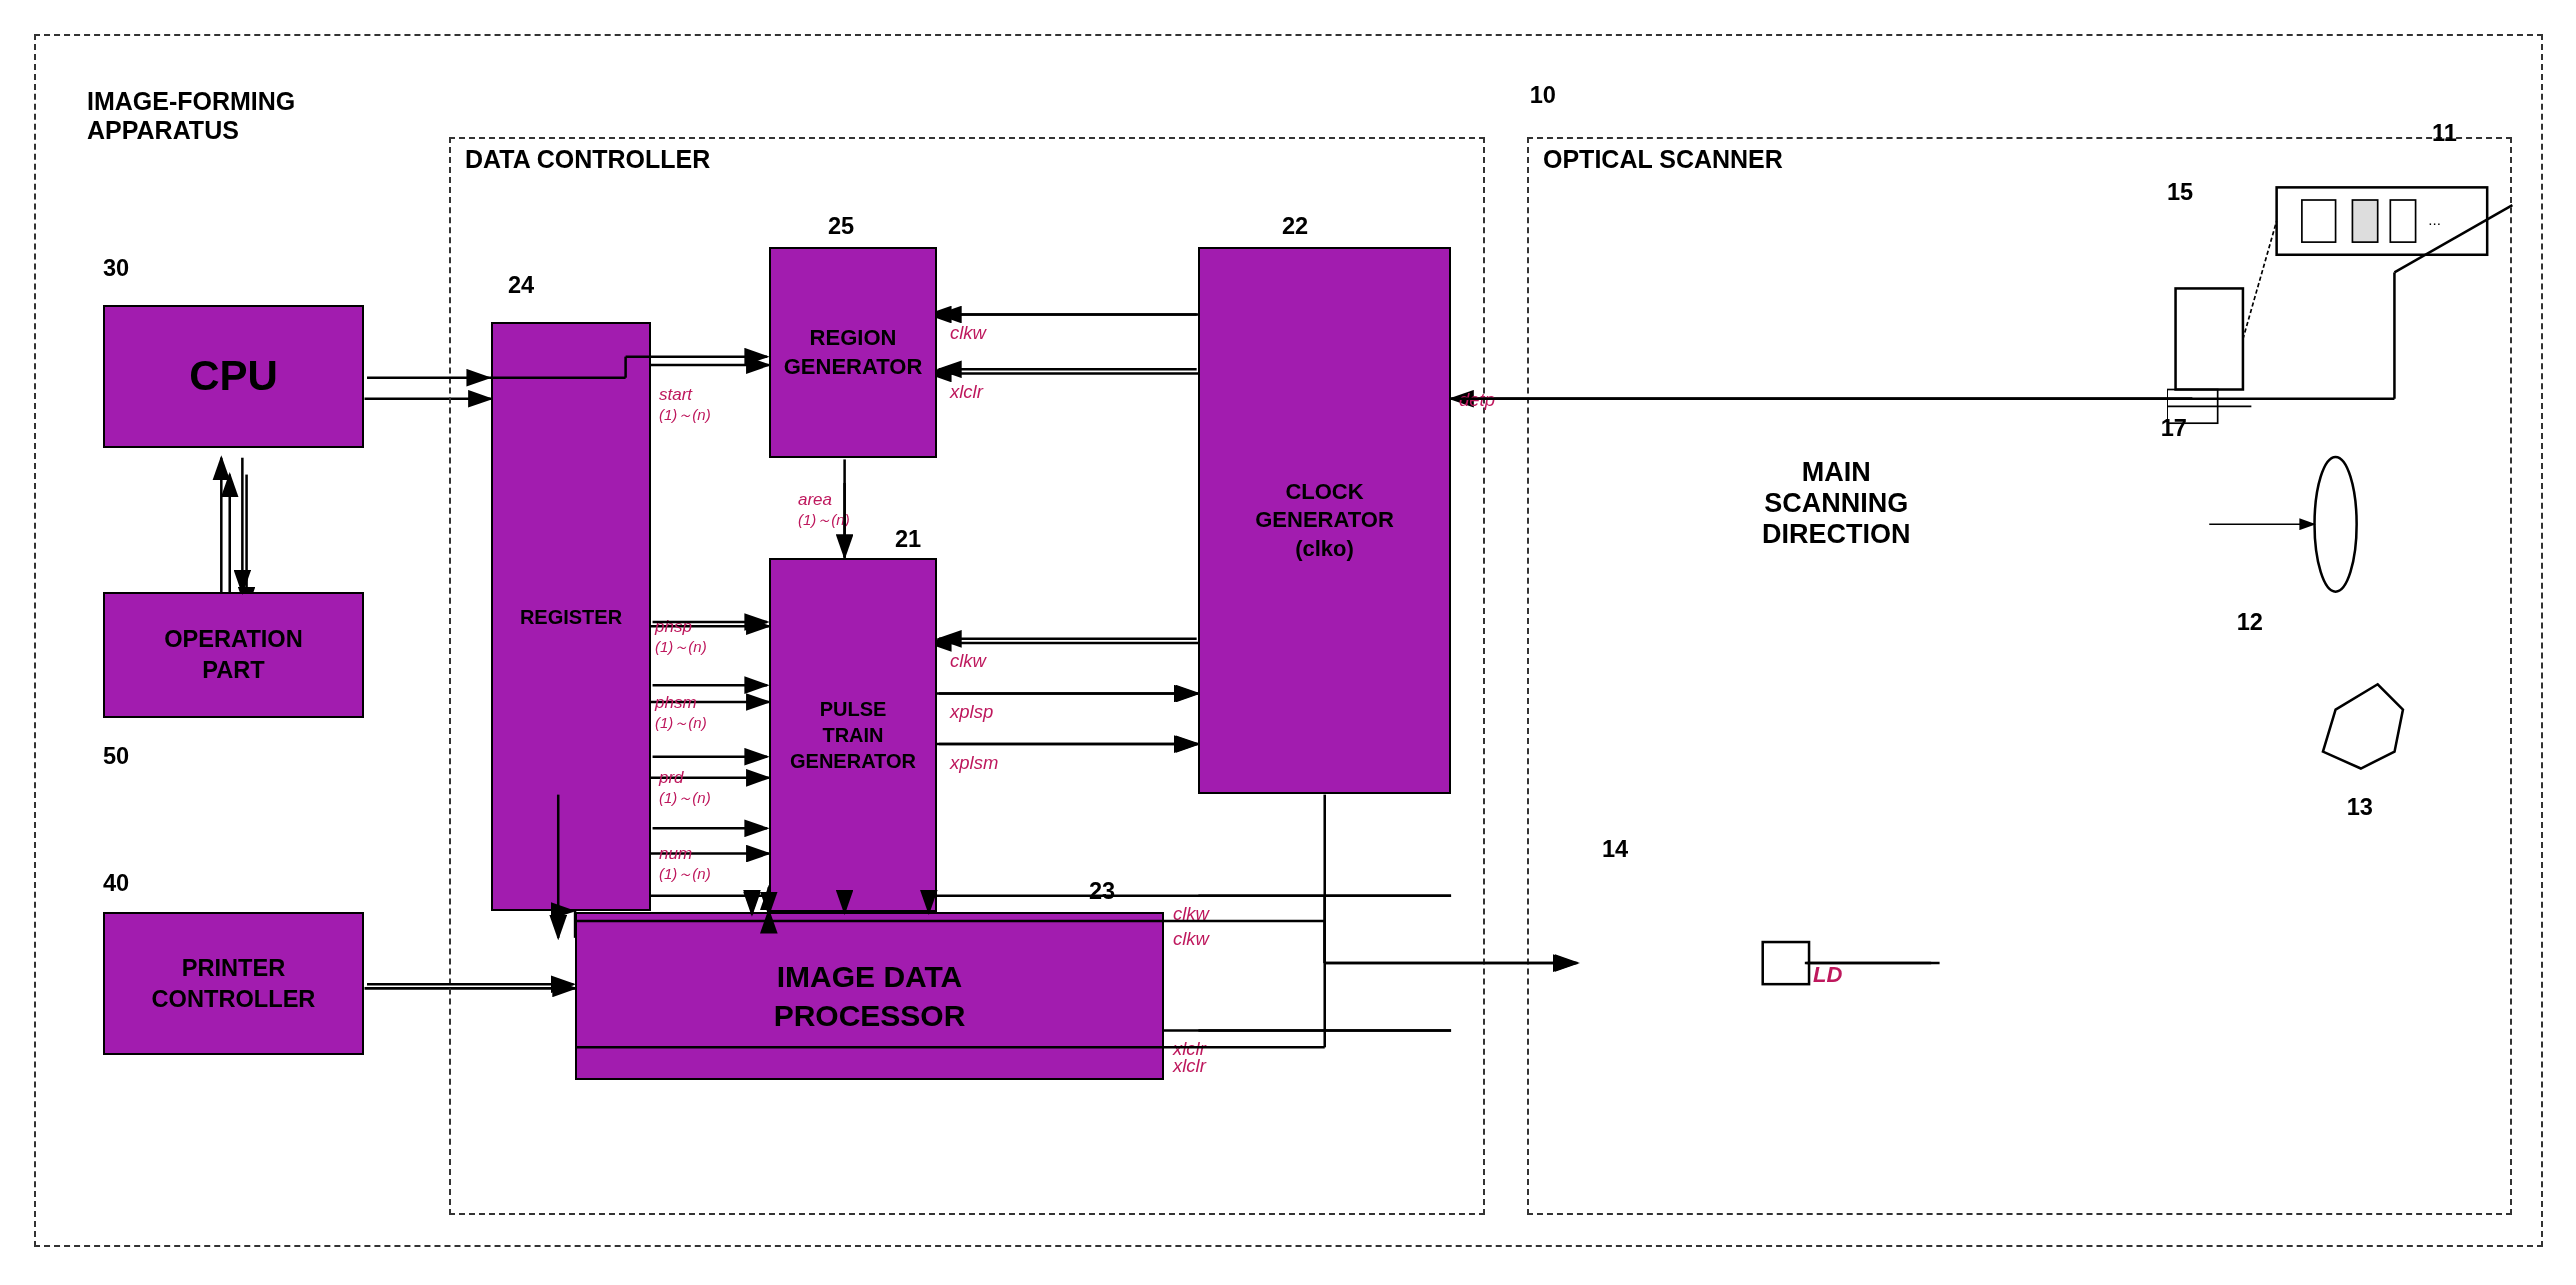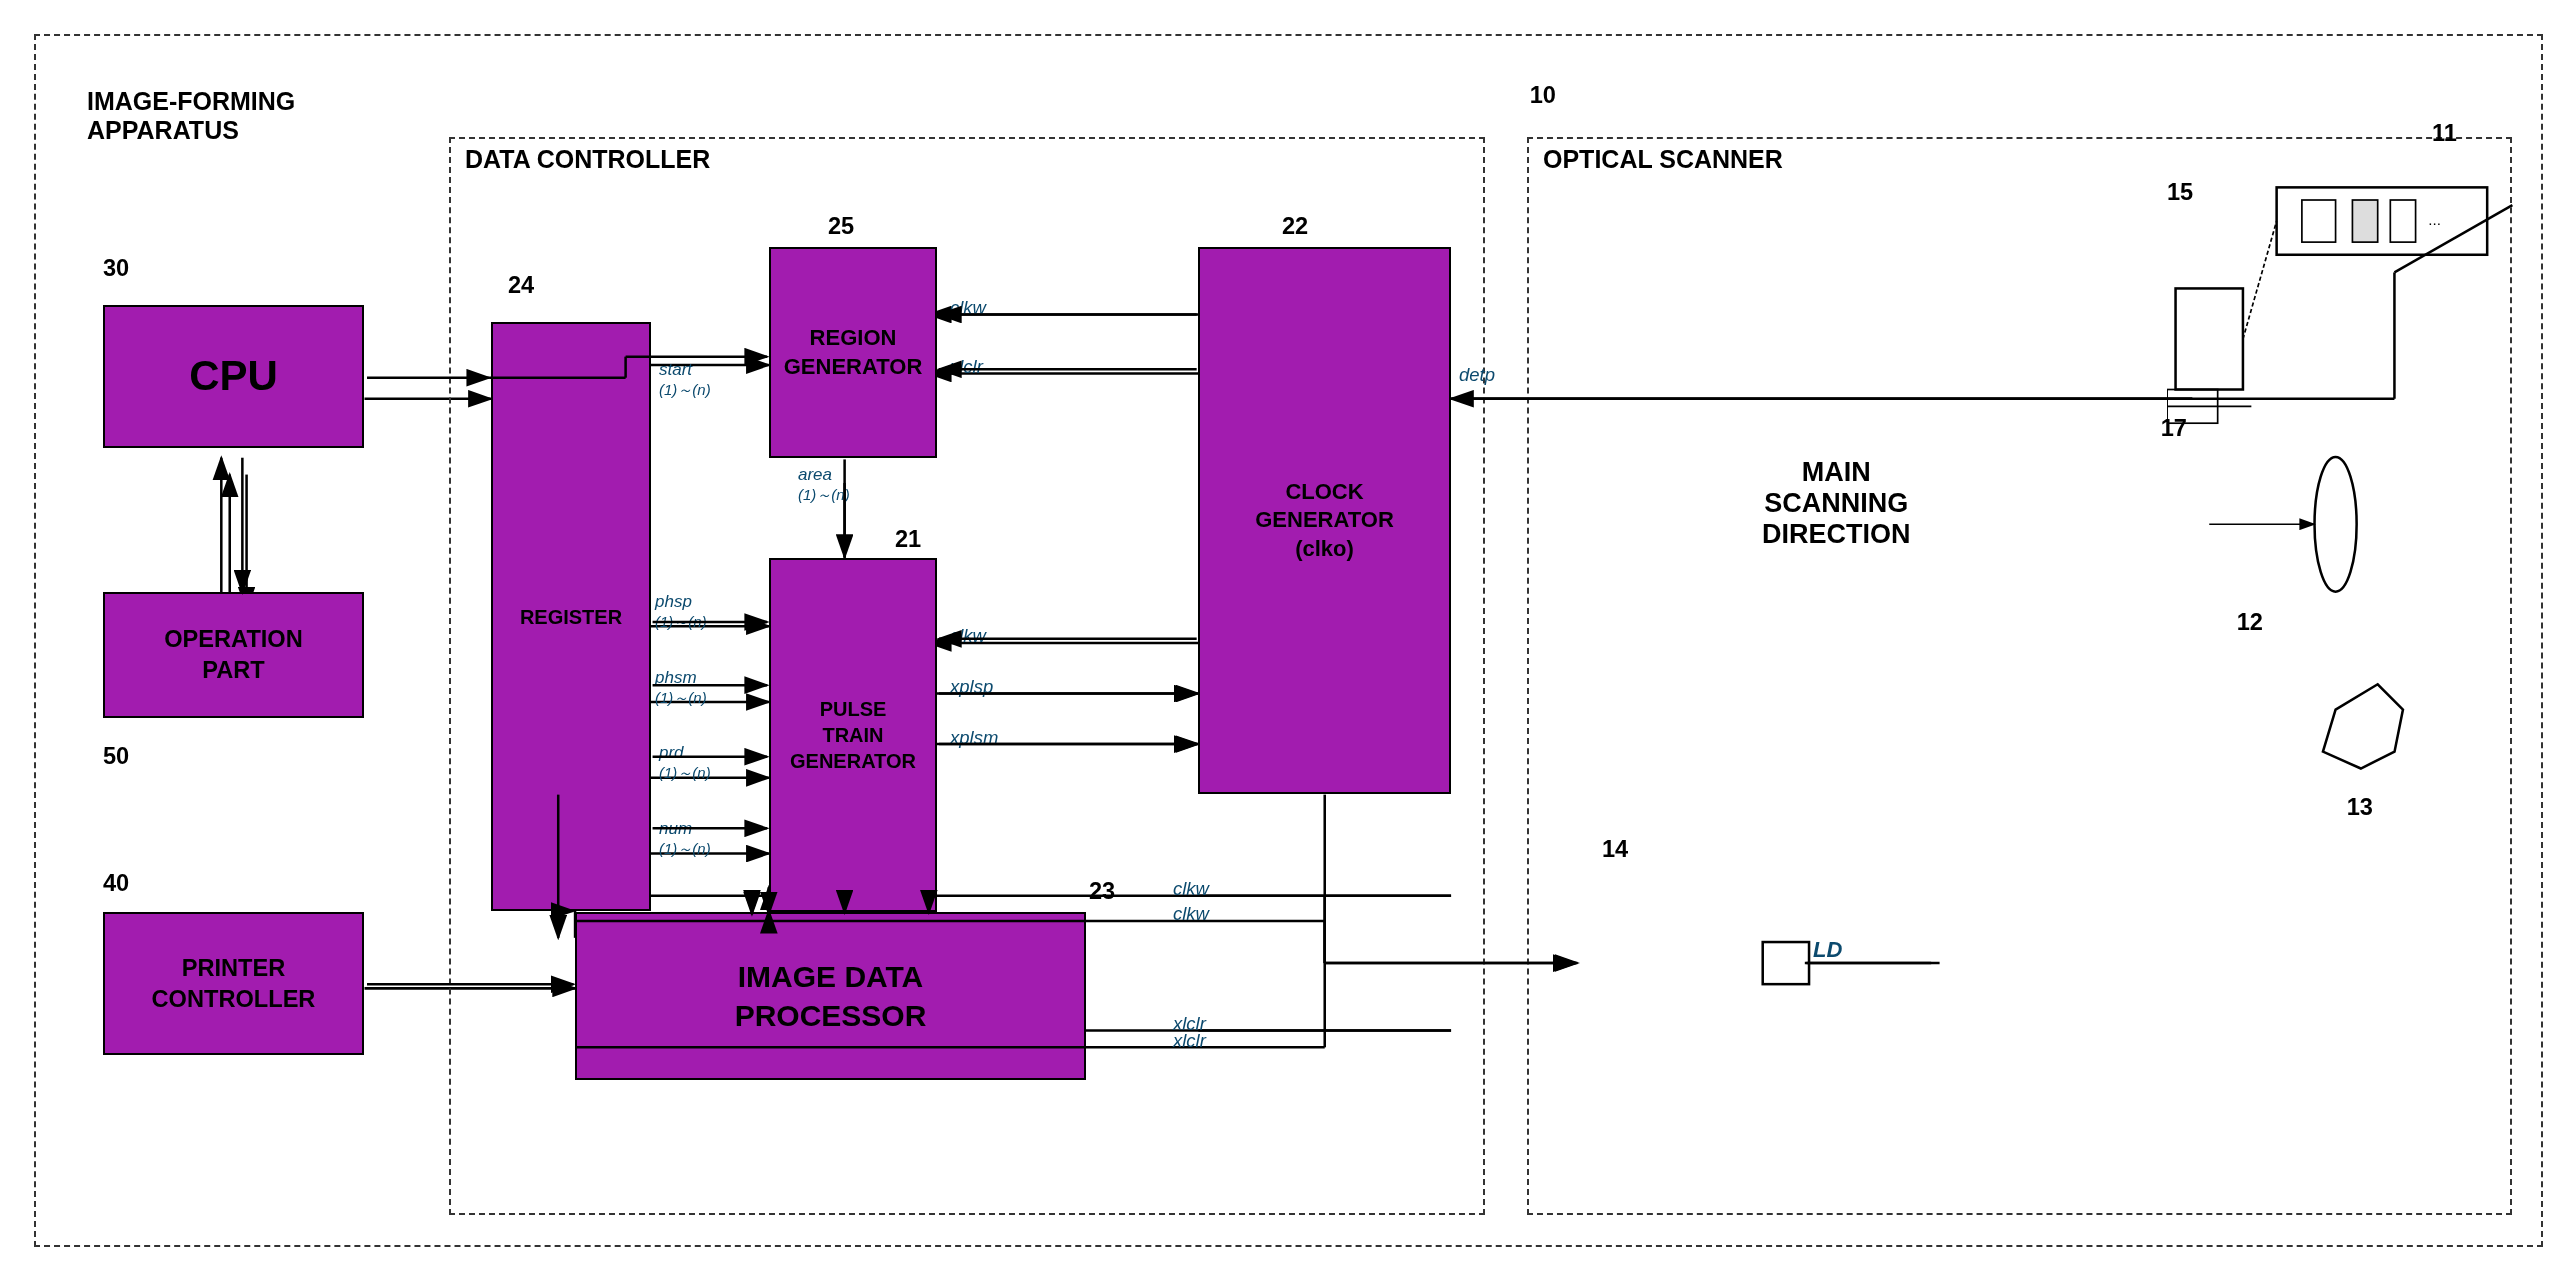--- a/index.html
+++ b/index.html
@@ -54,21 +54,22 @@
       font-size: 25px;
       font-weight: bold;
       color: #000;
     }
 
     
     .signal-label {
       position: absolute;
       font-size: 18.5px;
       font-style: italic;
-      color: #0c4a6e;
+      color: #be185d;
+      margin-top: 25px;
     }
 
     
     .arrows-svg {
       position: absolute;
       top: 0;
       left: 0;
       width: 100%;
       height: 100%;
       pointer-events: none;
@@ -196,21 +197,21 @@
 
   <div class="signal-label" style="top:589px; left:914px;">clkw</div>
   <div class="signal-label" style="top:640px; left:914px;">xplsp</div>
   <div class="signal-label" style="top:691px; left:914px;">xplsm</div>
 
   <div class="signal-label" style="top:261px; left:914px;">clkw</div>
   <div class="signal-label" style="top:320px; left:914px;">xlclr</div>
 
   <div class="signal-label" style="top:328px; left:1423px;">detp</div>
 
-  <div class="block-box" style="top:876px; left:539px; width:511px; height:168px; font-size:30px;">IMAGE DATA<br>PROCESSOR</div>
+  <div class="block-box" style="top:876px; left:539px; width:589px; height:168px; font-size:30px;">IMAGE DATA<br>PROCESSOR</div>
 
   <div class="ref-label" style="top:842px; left:1053px;">23</div>
 
   <div class="signal-label" style="top:842px; left:1137px;">clkw</div>
   <div class="signal-label" style="top:977px; left:1137px;">xlclr</div>
 
 
   <div class="ref-label" style="top:800px; left:1566px;">14</div>
 
   <div class="signal-label" style="top:901px; left:1777px; font-size:22px; font-weight:bold;">LD</div>

